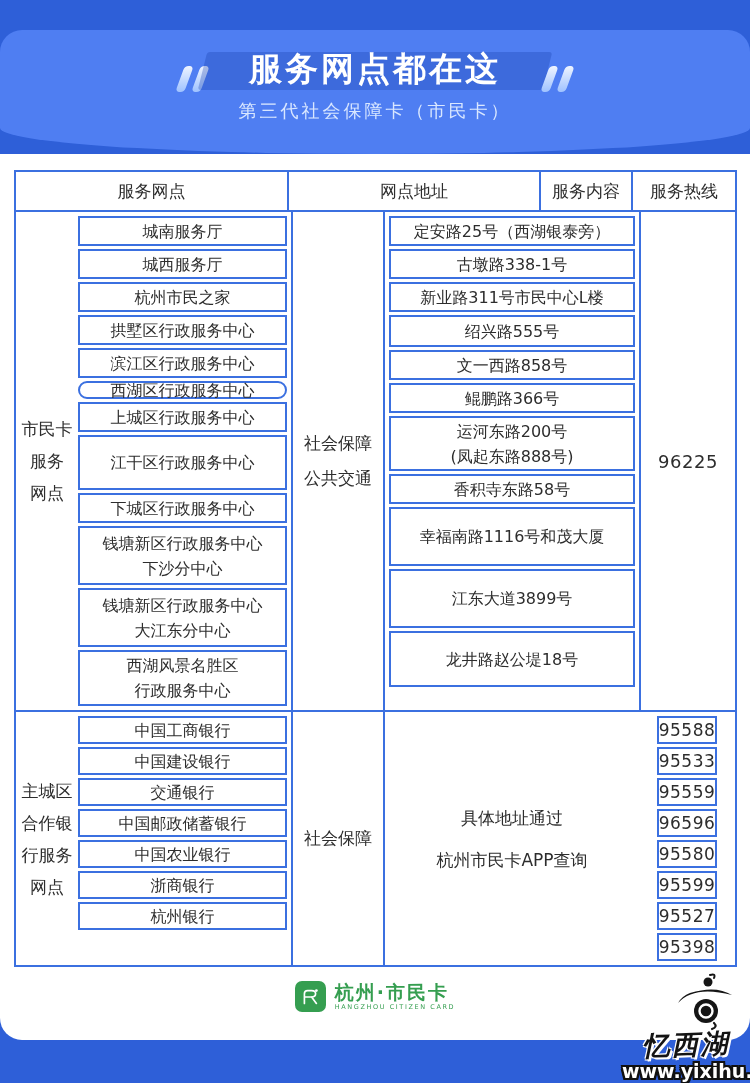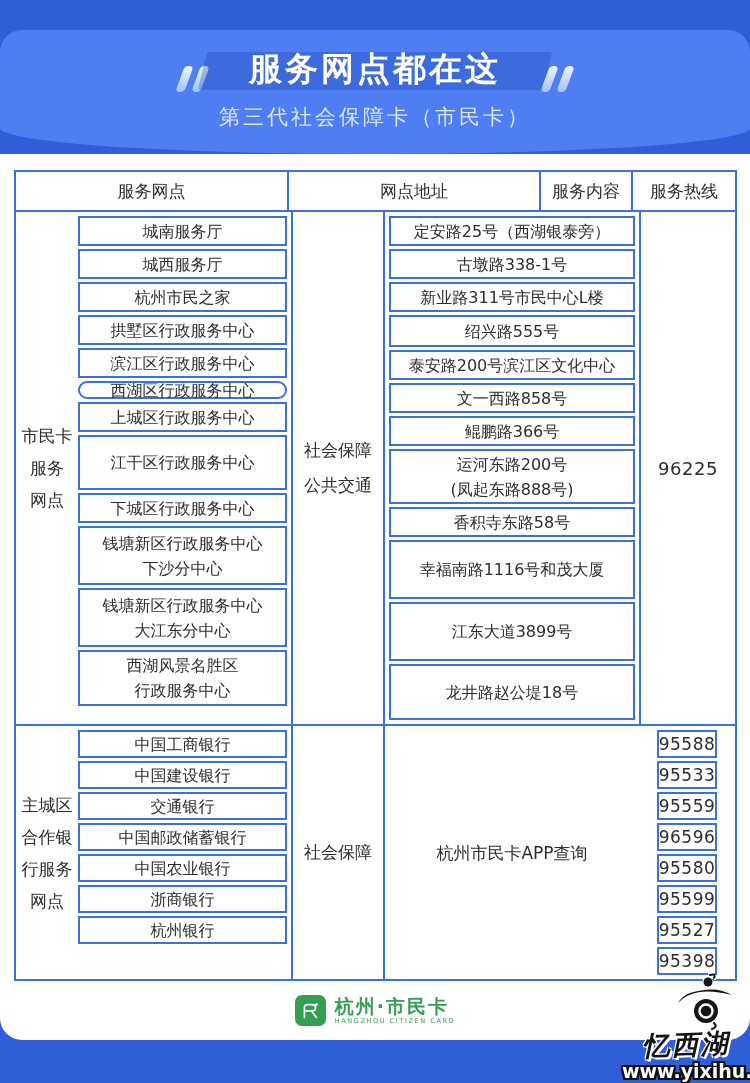--- a/index.html
+++ b/index.html
@@ -35,21 +35,21 @@
     position:absolute;left:50%;top:22px;width:345px;height:38px;
     transform:translateX(-50%) skewX(-14deg);
     background:var(--band-blue);border-radius:3px;
   }
   .main-title{
     position:relative;z-index:1;
     font-size:33px;font-weight:bold;color:#ffffff;
     letter-spacing:3px;line-height:42px;
   }
   .subtitle{
-    font-size:21px;color:#d9e7ff;letter-spacing:3px;line-height:26px;margin-top:14px;
+    font-size:18px;color:#d9e7ff;letter-spacing:3px;line-height:26px;margin-top:8px;
   }
   .slashes{position:absolute;top:36px;display:flex;gap:7px;transform:skewX(-20deg)}
   .slashes.left{left:180px}
   .slashes.right{right:180px}
   .slash{width:9px;height:26px;border-radius:4px;
     background:linear-gradient(180deg,#eef4ff,#9fc2ff);}
   
   .white-body{
     position:absolute;top:154px;left:0;width:750px;height:886px;
     background:#ffffff;border-radius:0 0 22px 22px;
@@ -210,23 +210,20 @@
             <div class="cell-box" style="height: 30px;">
               <div>古墩路338-1号</div>
             </div>
             <div class="cell-box" style="height: 30px;">
               <div>新业路311号市民中心L楼</div>
             </div>
             <div class="cell-box" style="height: 32px;">
               <div>绍兴路555号</div>
             </div>
             <div class="cell-box" style="height: 30px;">
-              <div>泰安路200号滨江区文化中心</div>
-            </div>
-            <div class="cell-box" style="height: 30px;">
               <div>文一西路858号</div>
             </div>
             <div class="cell-box" style="height: 30px;">
               <div>鲲鹏路366号</div>
             </div>
             <div class="cell-box" style="height: 55px;">
               <div>运河东路200号</div>
               <div>(凤起东路888号)</div>
             </div>
             <div class="cell-box" style="height: 30px;">
@@ -271,20 +268,21 @@
               <div>浙商银行</div>
             </div>
             <div class="cell-box" style="height: 28px;">
               <div>杭州银行</div>
             </div>
           </div>
           <div class="content-cell">
             <div>社会保障</div>
           </div>
           <div class="addr-cell">
+            <div>具体地址通过</div>
             <div>杭州市民卡APP查询</div>
           </div>
           <div class="phone-cell phone-col">
             <div class="cell-box" style="height: 28px;">95588</div>
             <div class="cell-box" style="height: 28px;">95533</div>
             <div class="cell-box" style="height: 28px;">95559</div>
             <div class="cell-box" style="height: 28px;">96596</div>
             <div class="cell-box" style="height: 28px;">95580</div>
             <div class="cell-box" style="height: 28px;">95599</div>
             <div class="cell-box" style="height: 28px;">95527</div>

